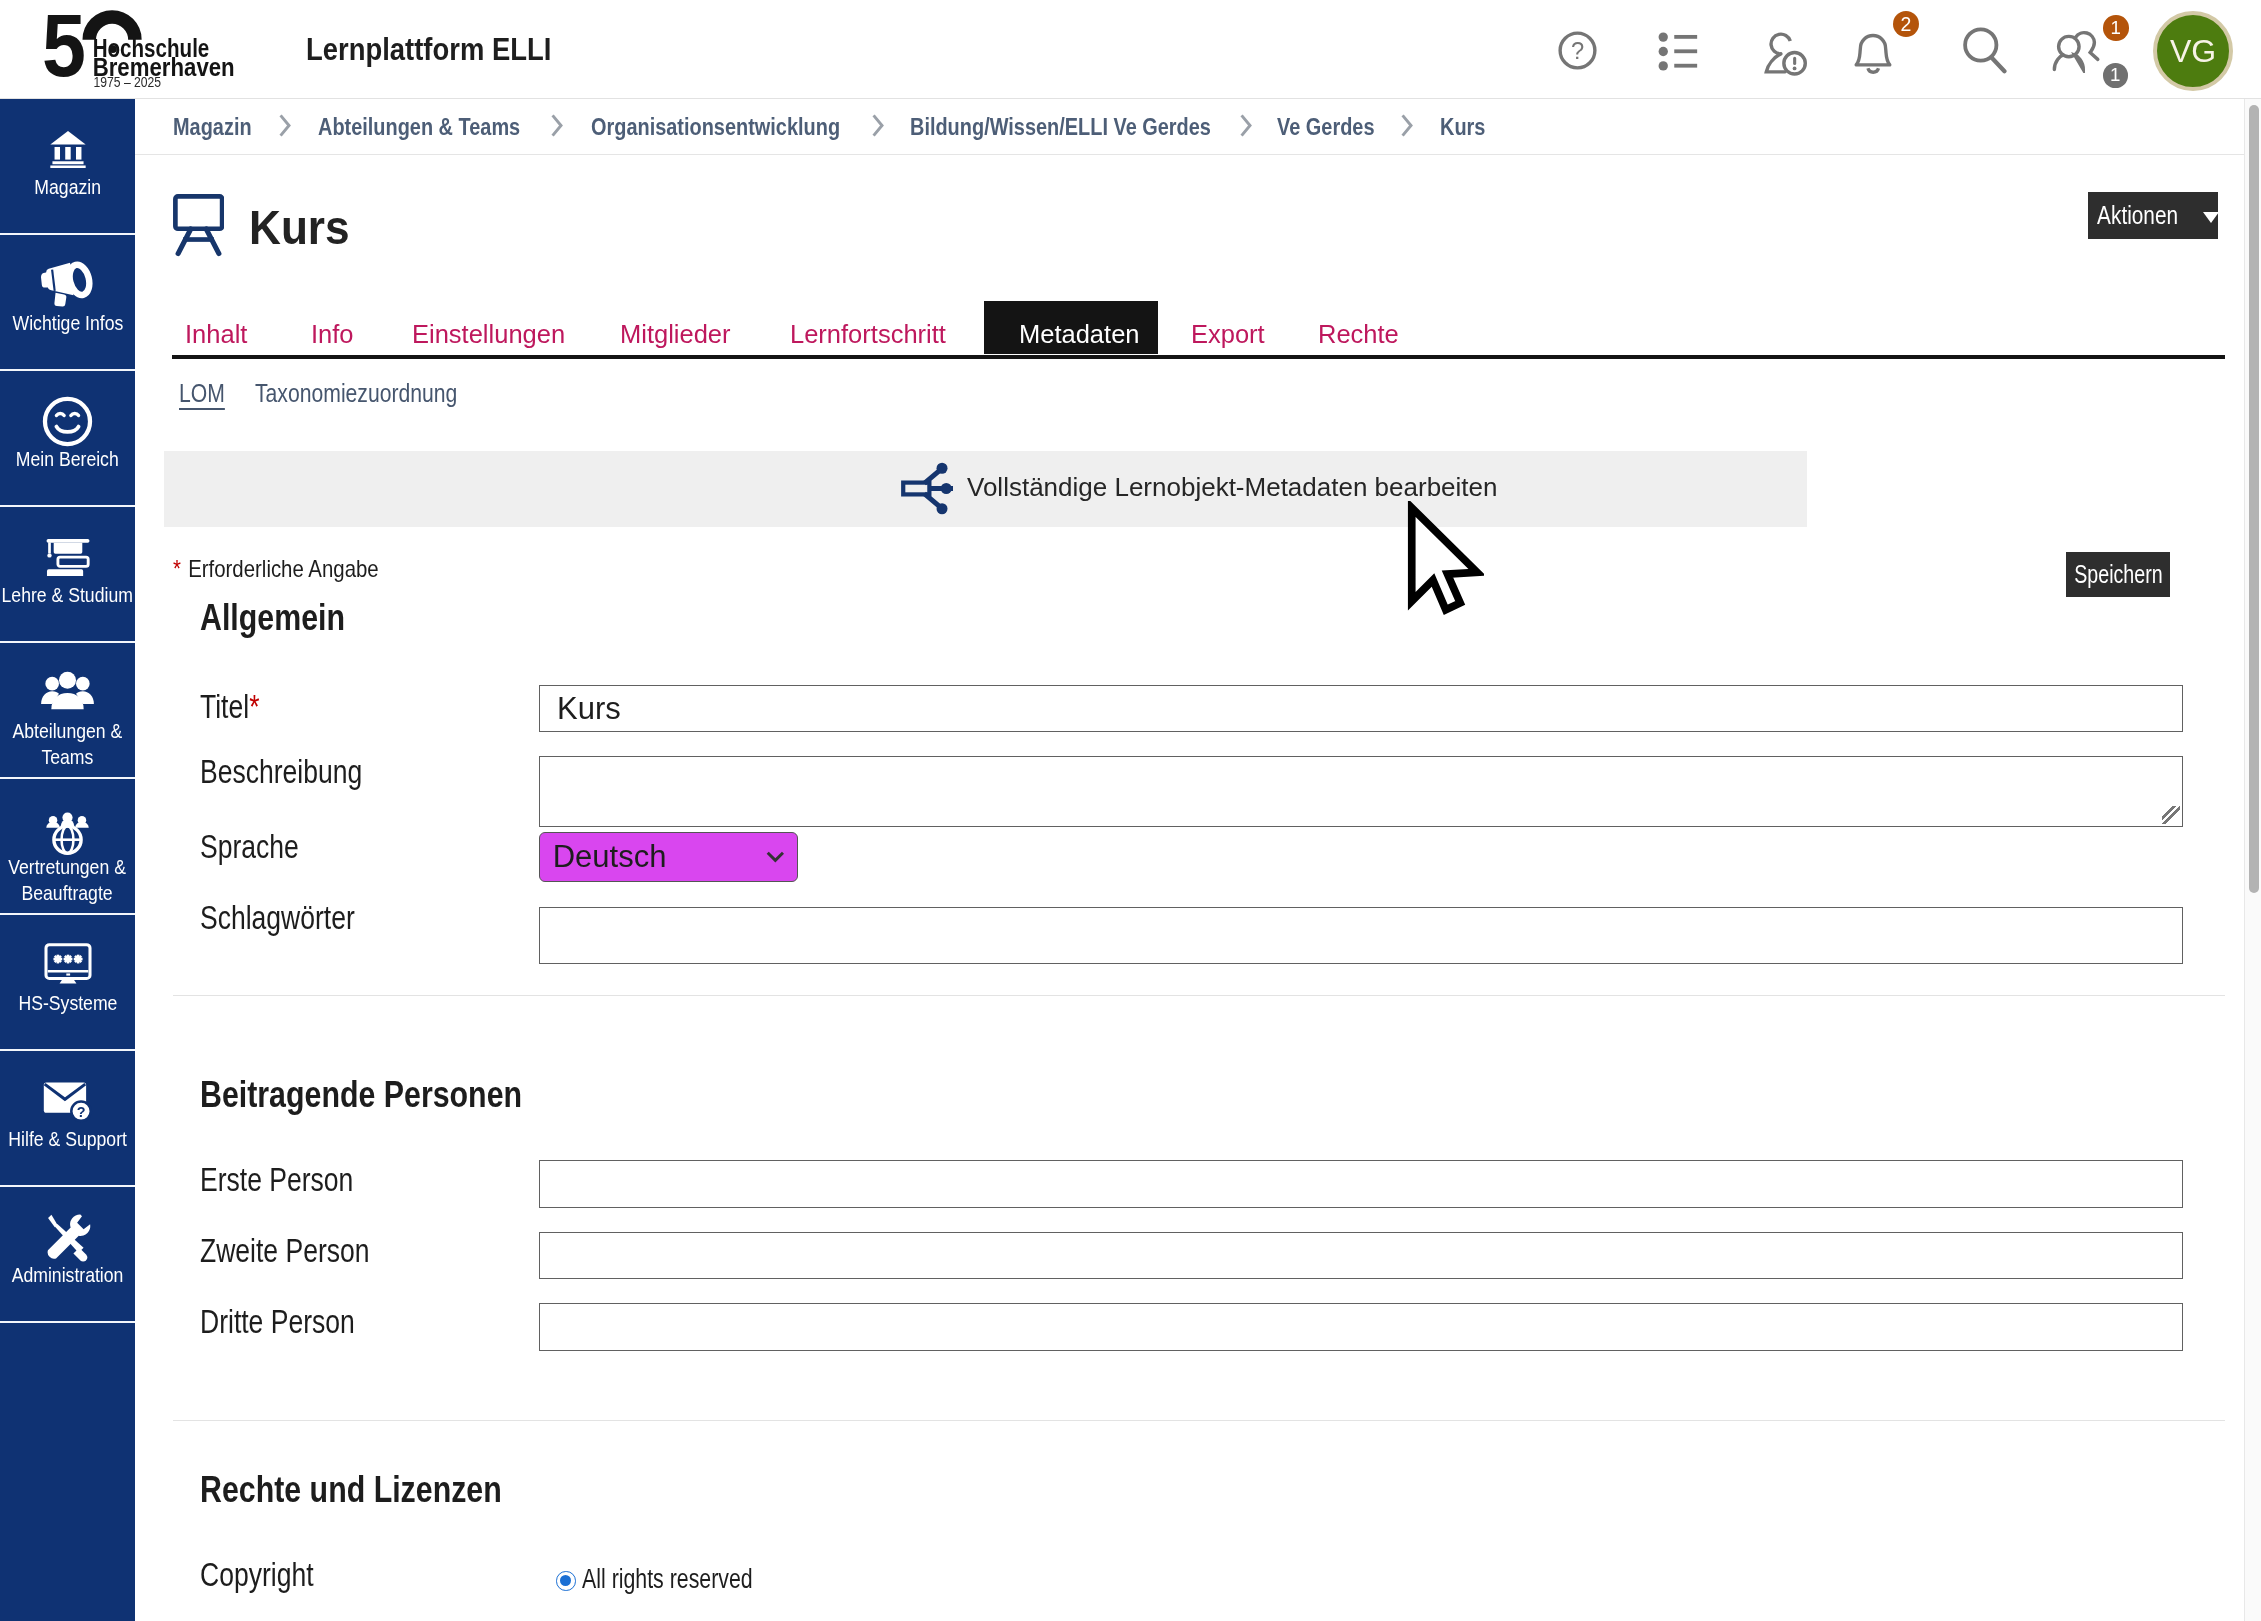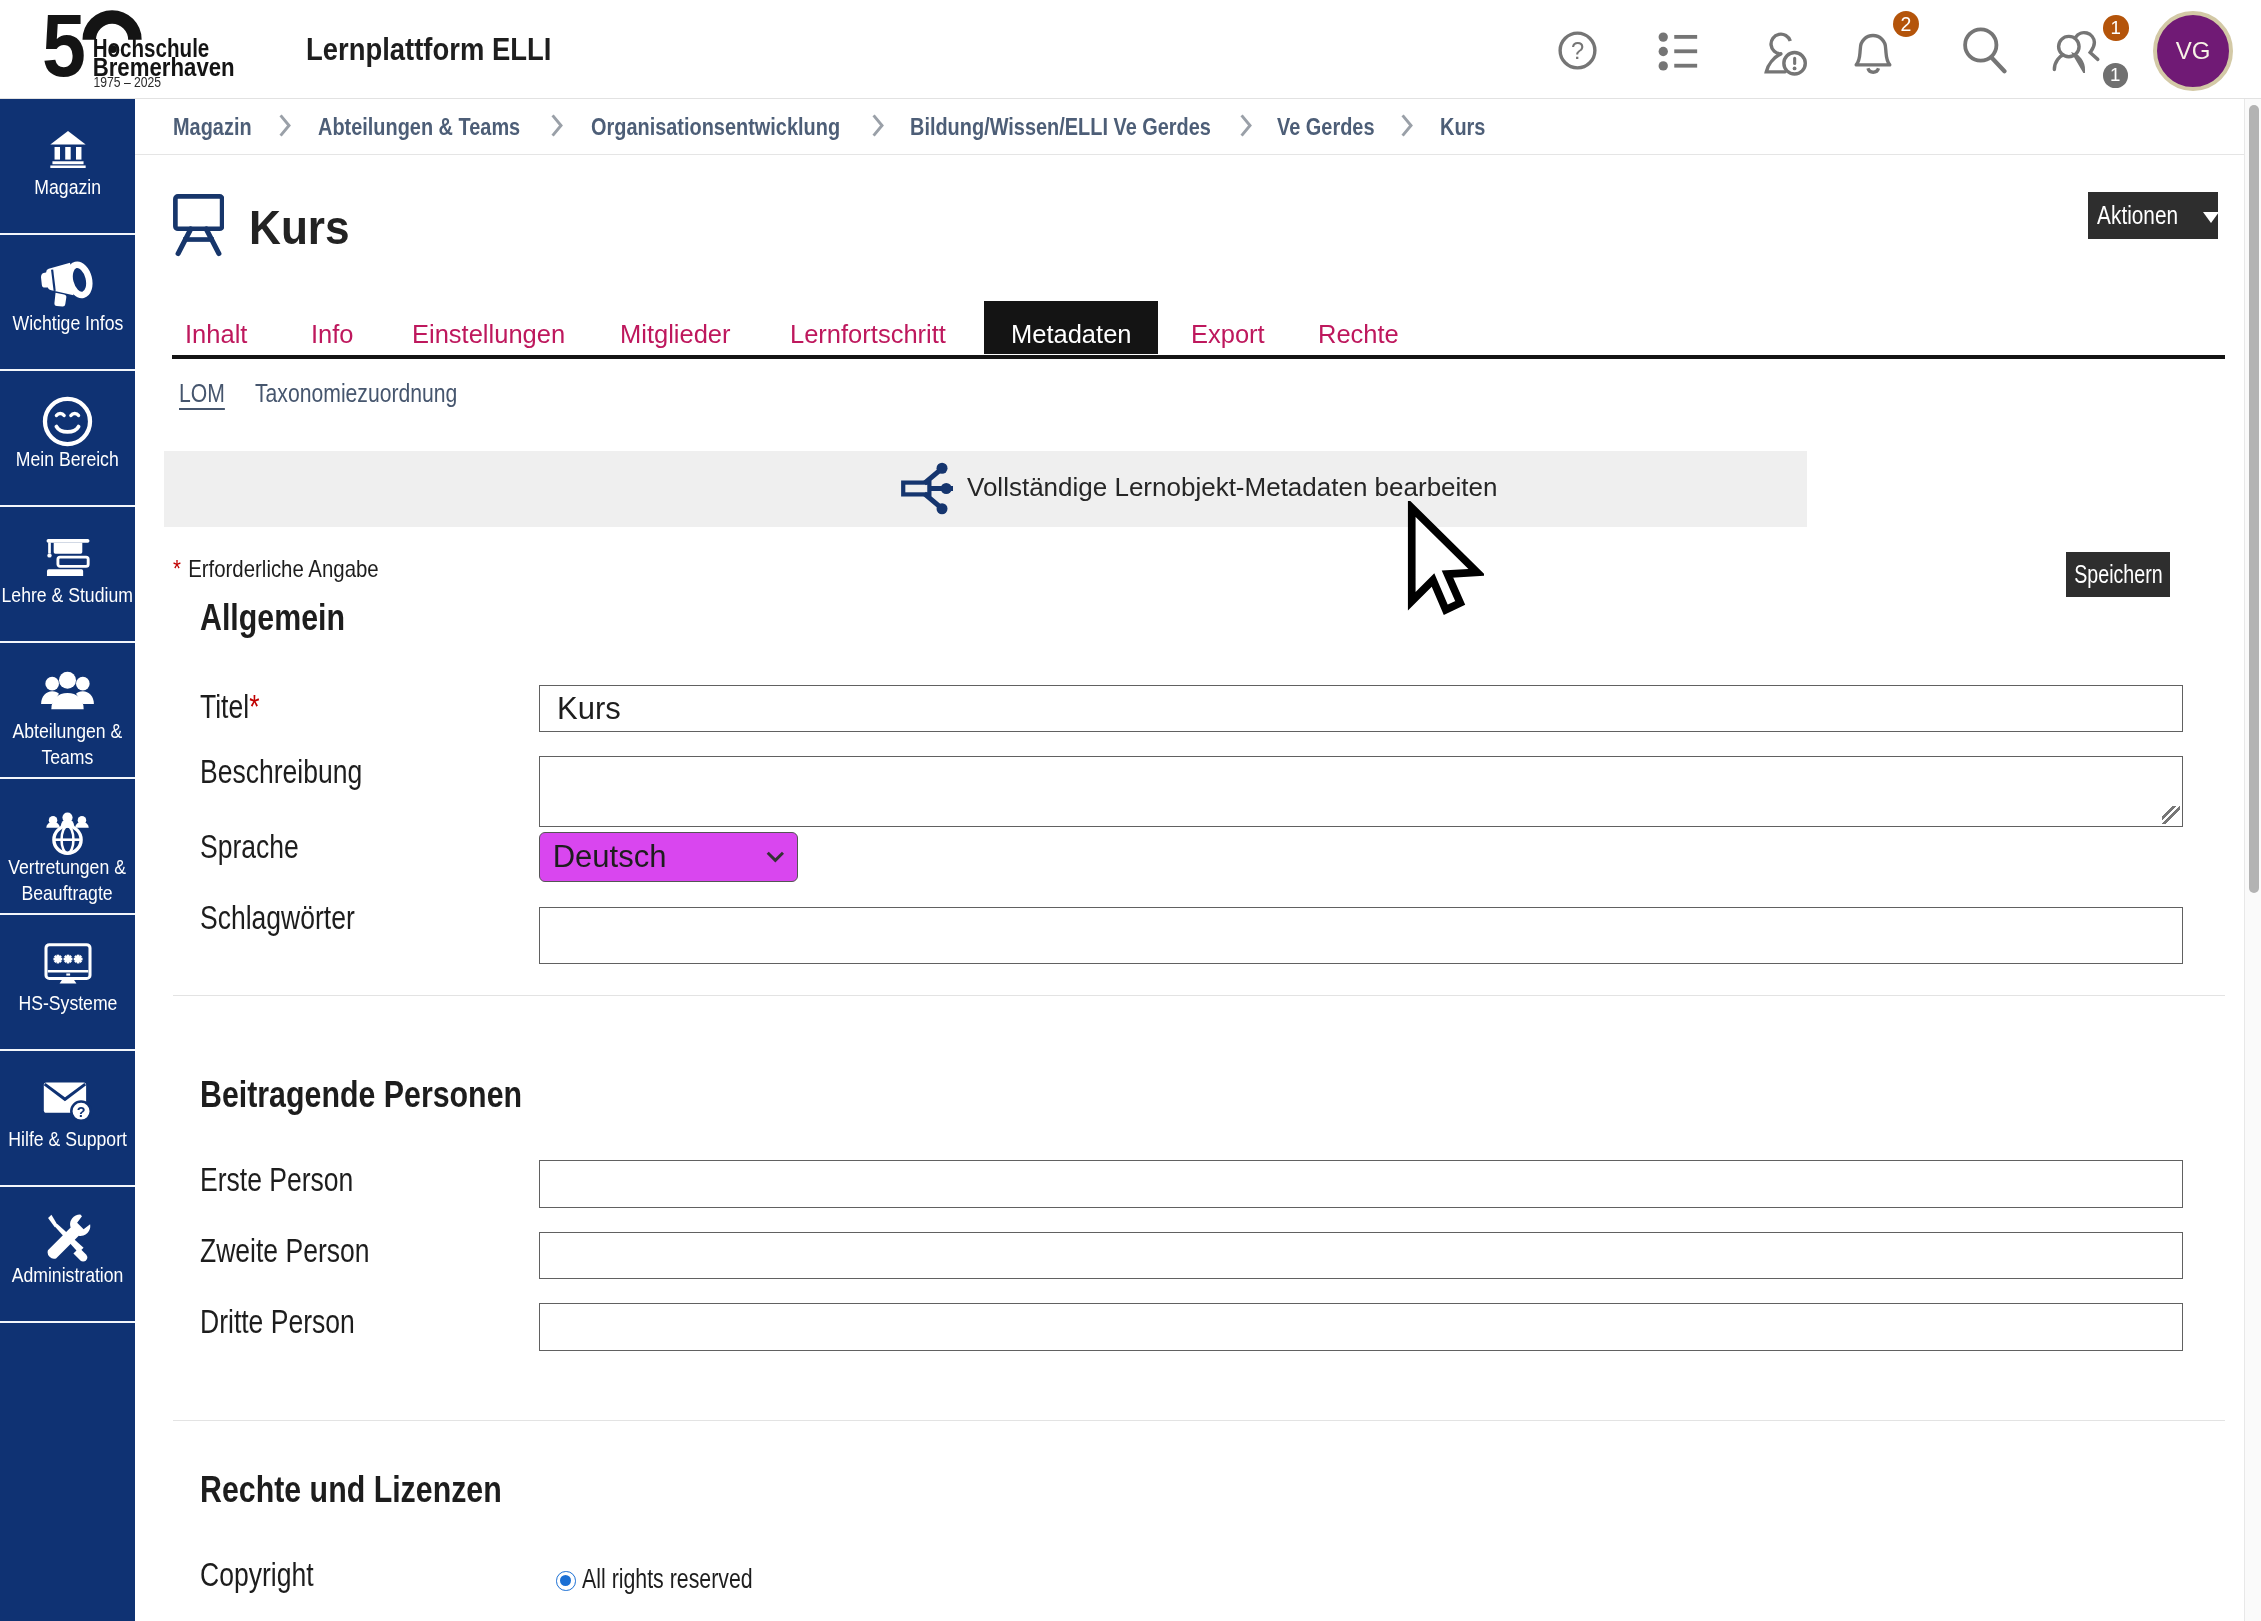--- a/index.html
+++ b/index.html
@@ -40,21 +40,21 @@
   .aktionen .atxt { transform:scaleX(0.80); transform-origin:center center; }
   .aktionen .caret { width:0; height:0; border-left:8.5px solid transparent; border-right:8.5px solid transparent;
     border-top:11px solid #fff; margin-left:14.4px; margin-top:3.4px; }
   .speichern { left:2066px; top:552px; width:104px; height:45px; font-size:25.5px; }
   .speichern .atxt { transform:scaleX(0.77); transform-origin:center center; }
 
   
   .tabline { position:absolute; left:172px; top:355px; width:2053px; height:4.2px; background:#141414; }
   .tab { position:absolute; top:322px; font-size:25.5px; color:#be185d; line-height:25.5px; white-space:nowrap; }
   .tabbox { position:absolute; left:984px; top:301px; width:174px; height:53px; background:#141414; }
-  .tab.active { color:#fff; top:322px; }
+  .tab.active { color:#fff; top:322px;margin-left:8px; }
 
   
   .subnav { position:absolute; top:381px; font-size:25.5px; color:#46566e; line-height:25.5px; white-space:nowrap;
     transform:scaleX(0.83); transform-origin:left top; }
   .subnav .lom { text-decoration:underline; text-underline-offset:6px; text-decoration-thickness:1.7px; }
 
   
   .banner { position:absolute; left:164px; top:451px; width:1643px; height:76px; background:#efefef; }
   .banner .txt { position:absolute; left:803px; top:24px; font-size:26px; line-height:25.5px; color:#262626; white-space:nowrap; }
 
@@ -143,21 +143,21 @@
   </svg>
 
   <svg class="abs" style="left:2050px; top:27px;" width="53" height="46" viewBox="0 0 62 54">
     <path d="M 30 12 a 12 12 0 0 1 22 6 c 0 6 -3 9 -5 12 l 9 8" fill="none" stroke="#757575" stroke-width="4" stroke-linecap="round"></path>
     <circle cx="22" cy="23" r="12" fill="none" stroke="#757575" stroke-width="4"></circle>
     <path d="M 5 50 c 0 -10 7 -16 10 -17 m 14 0 c 3 1 10 7 10 17 Z" fill="none" stroke="#757575" stroke-width="4" stroke-linecap="round"></path>
   </svg>
   <div class="abs" style="left:2103px; top:15.3px; width:25.5px; height:25.5px; border-radius:50%; background:#b4540a; color:#fff; font-size:18.7px; display:flex; align-items:center; justify-content:center;">1</div>
   <div class="abs" style="left:2103px; top:63px; width:24.6px; height:24.6px; border-radius:50%; background:#707070; color:#fff; font-size:18.7px; display:flex; align-items:center; justify-content:center;">1</div>
 
-  <div class="abs" style="left:2153px; top:11px; width:80px; height:80px; border-radius:50%; background:#701a75; border:4.2px solid #d3c9a6; color:#f7f3e6; font-size:24px; display:flex; align-items:center; justify-content:center;">VG</div>
+  <div class="abs" style="left:2153px; top:11px; width:80px; height:80px; border-radius:50%; background:#4d7c0f; border:4.2px solid #d3c9a6; color:#f7f3e6; font-size:32px; display:flex; align-items:center; justify-content:center;">VG</div>
 </div>
 
 <div class="sidebar">
   <div class="snav">
     <div class="sitem">
         <div class="sicon">
       <svg width="36" height="37" viewBox="0 0 42 44">
         <path d="M21 0 L42 16 L0 16 Z" fill="#fff"></path>
         <rect x="5" y="19" width="6.5" height="15" fill="#fff"></rect>
         <rect x="17.7" y="19" width="6.5" height="15" fill="#fff"></rect>

